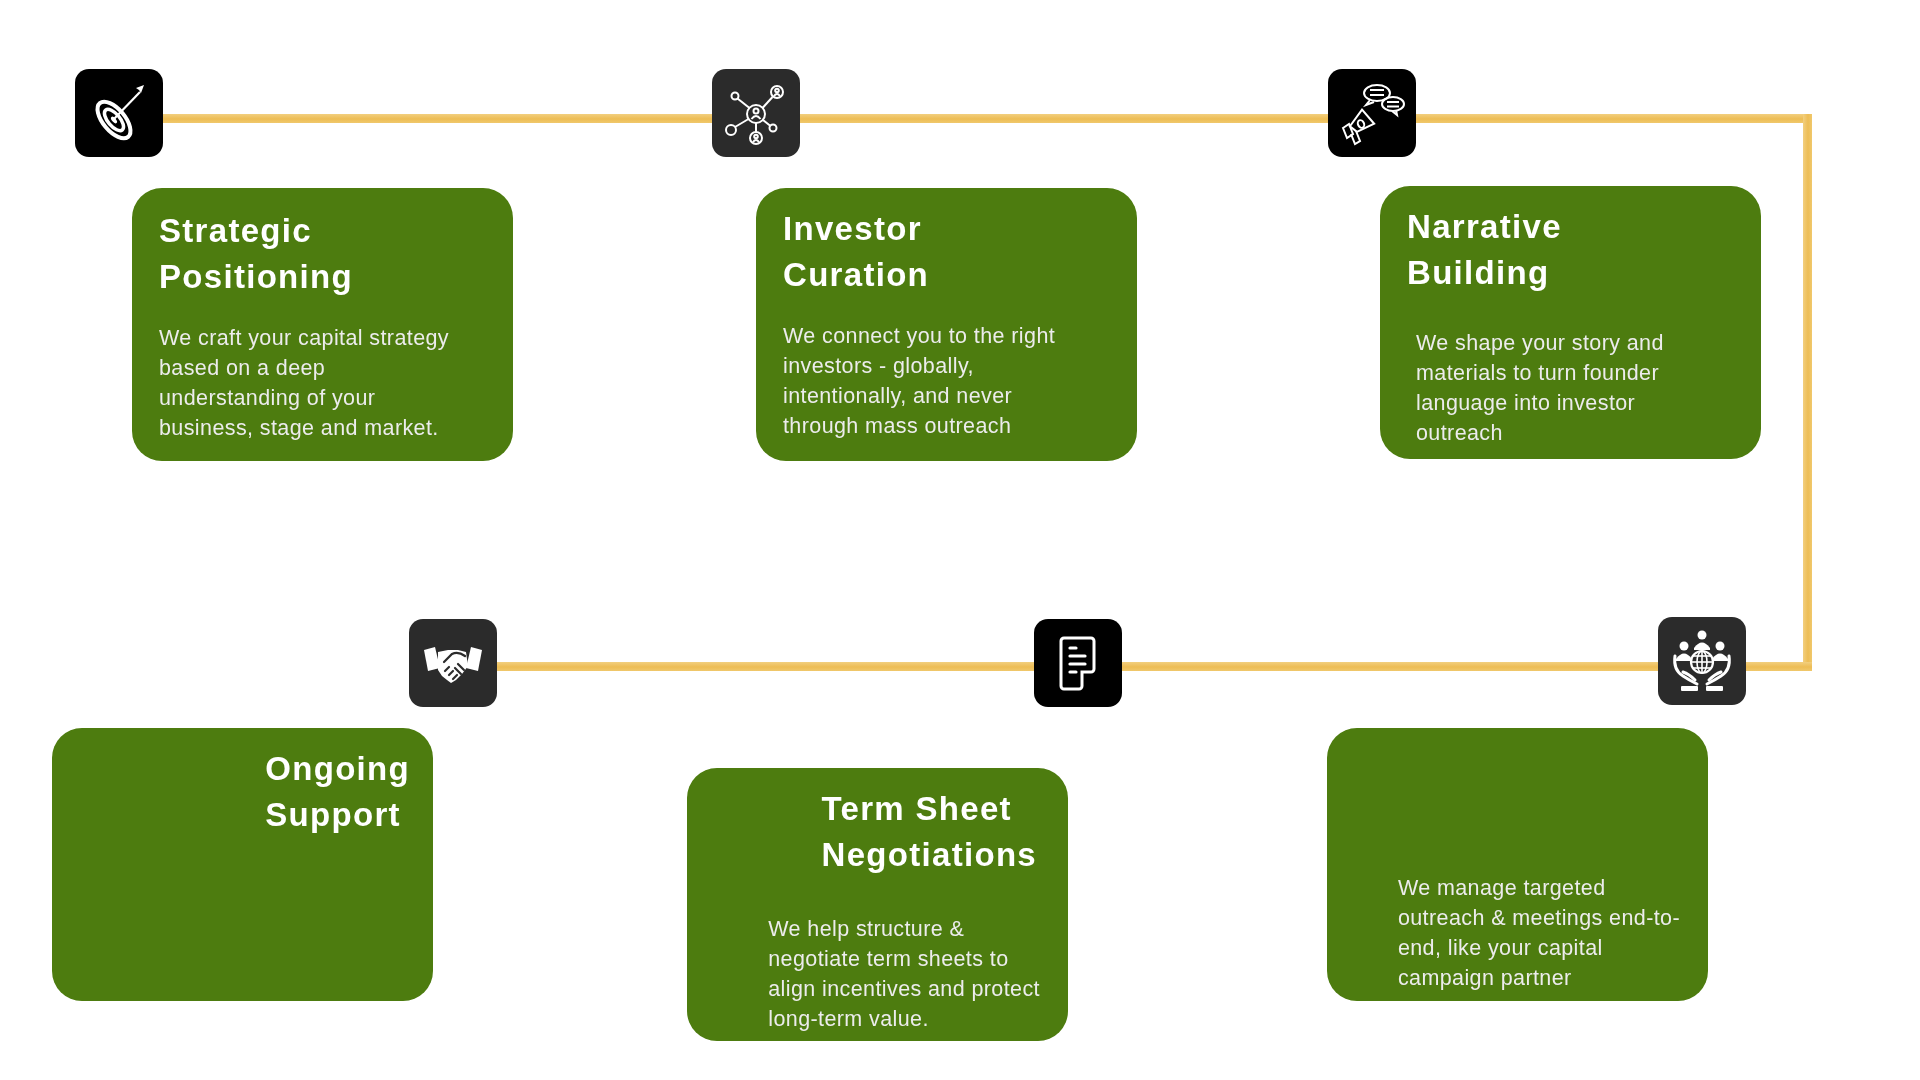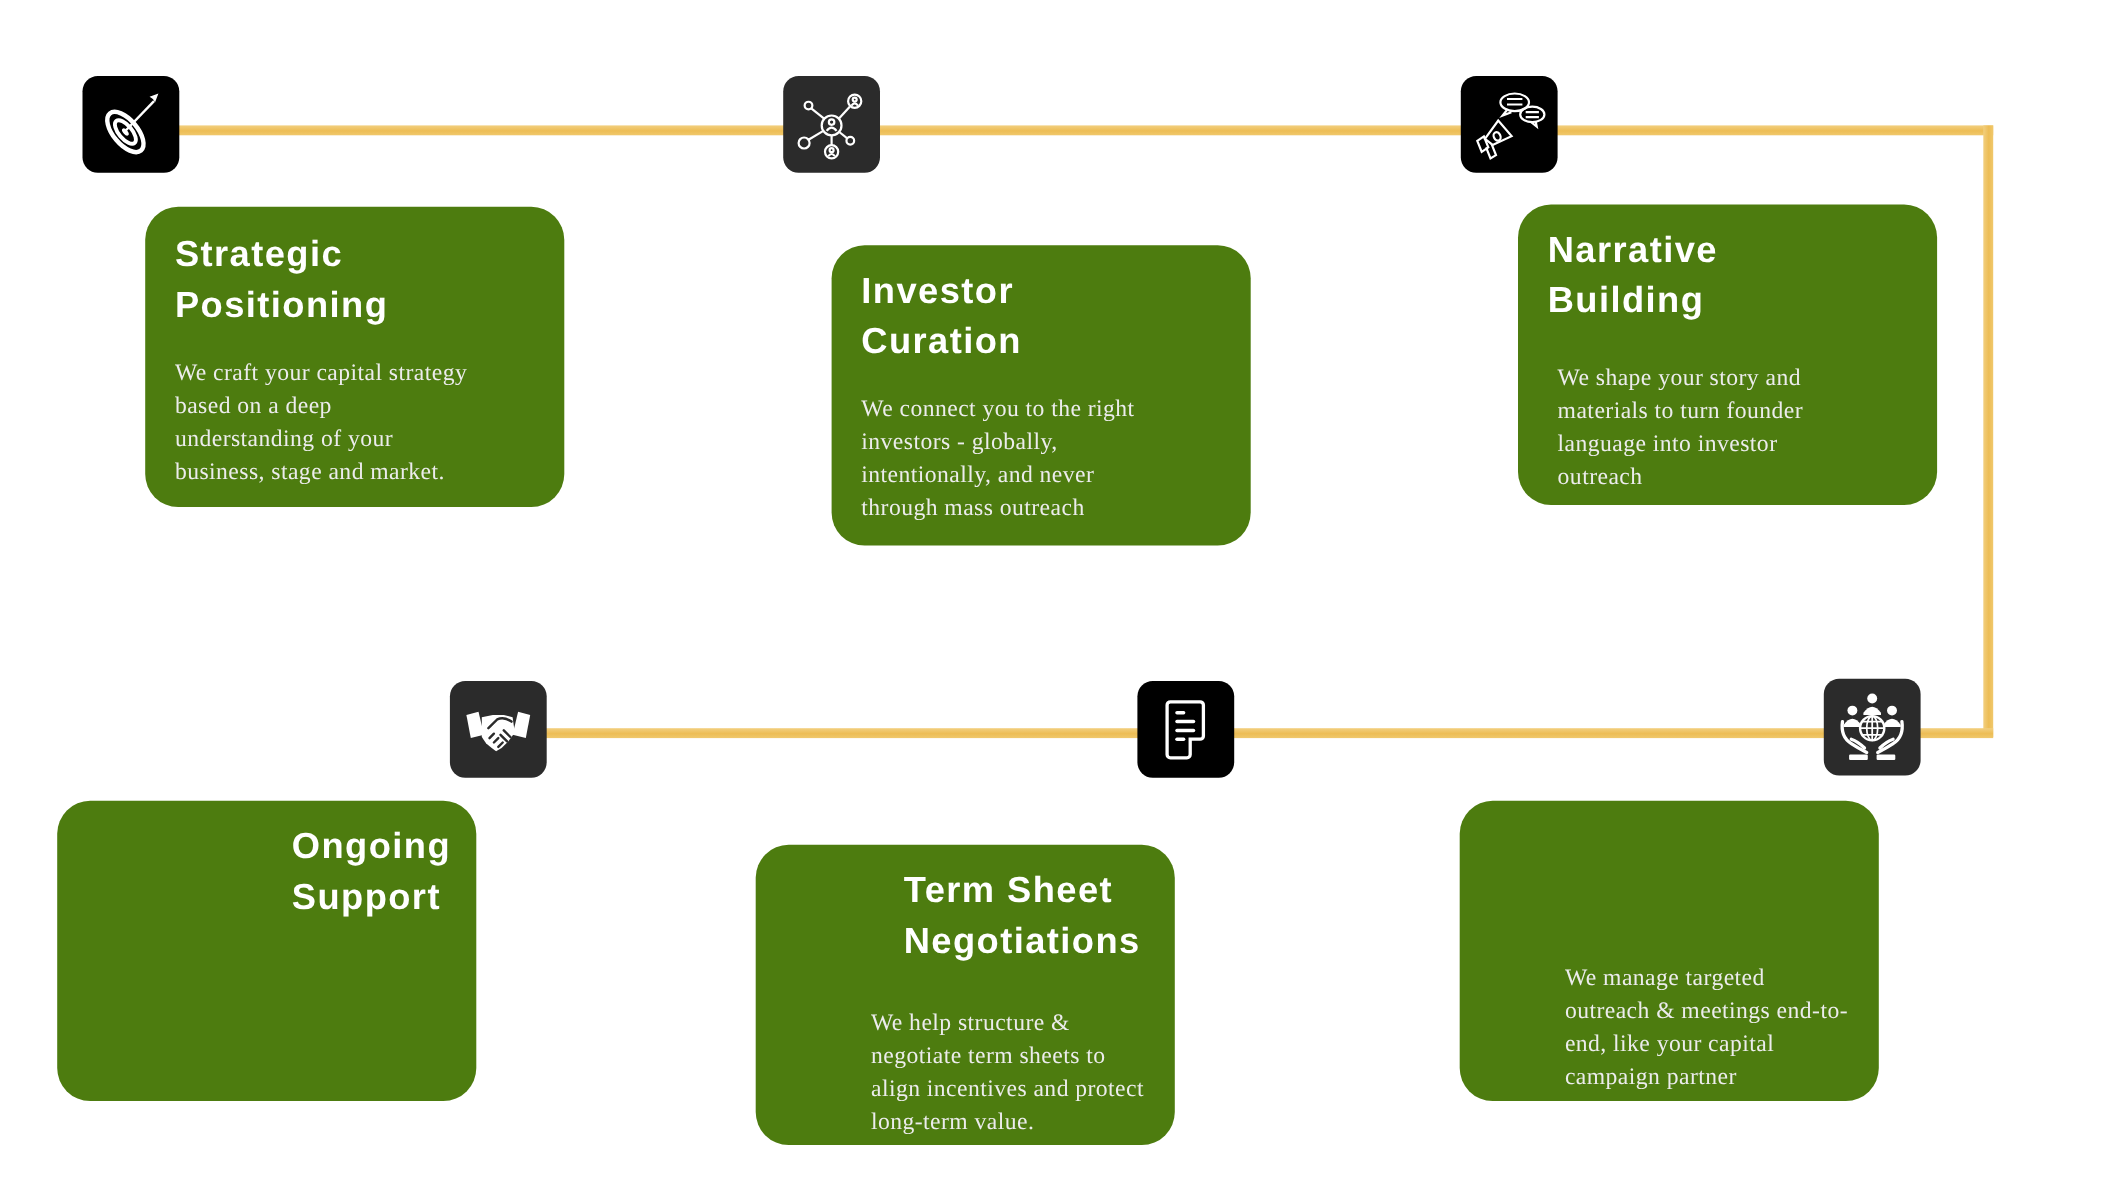--- a/index.html
+++ b/index.html
@@ -20,21 +20,21 @@
   .card {
     position: absolute; width: 381px; height: 273px; background: #4d7c0f;
     border-radius: 30px; color: #fff; box-sizing: border-box;
   }
   .card .title {
     position: absolute; font-weight: bold; font-size: 33px; line-height: 46px;
     letter-spacing: 1.3px; color: #ffffff; white-space: pre-line;
   }
   .card .body {
     position: absolute; font-size: 21.5px; line-height: 30px; color: #ececec;
-    letter-spacing: 0.4px; white-space: pre-line; font-family: Liberation Serif, serif;
+    letter-spacing: 0.4px; white-space: pre-line;
   }
   .card.left .title, .card.left .body { left: 27px; text-align: left; }
   .card.right .title, .card.right .body { }
 </style>
 </head>
 <body>
 
 <div class="line" style="left:118px; top:114px; width:1694px; height:9px;"></div>
 <div class="line v" style="left:1803px; top:114px; width:9px; height:556px;"></div>
 <div class="line" style="left:453px; top:662px; width:1359px; height:9px;"></div>
@@ -75,21 +75,21 @@
       <circle cx="10" cy="52" r="5"></circle>
       <circle cx="52" cy="50" r="3.5"></circle>
       <line x1="41.5" y1="30" x2="51.5" y2="19"></line>
       <line x1="35" y1="45" x2="35" y2="54"></line>
       <line x1="28.5" y1="30" x2="16.5" y2="20.5"></line>
       <line x1="27.5" y1="41" x2="14" y2="49"></line>
       <line x1="42" y1="42" x2="49.5" y2="48"></line>
     </g>
   </svg>
 </div>
-<div class="card left" style="left:756px; top:188px;margin-top:35px;">
+<div class="card left" style="left:756px; top:188px;">
   <div class="title" style="top:18px;">Investor
 Curation</div>
   <div class="body" style="top:133px;">We connect you to the right
 investors - globally,
 intentionally, and  never
 through mass outreach</div>
 </div>
 
 <div class="icon-box black" style="left:1328px; top:69px;">
   <svg viewBox="0 0 70 70">

